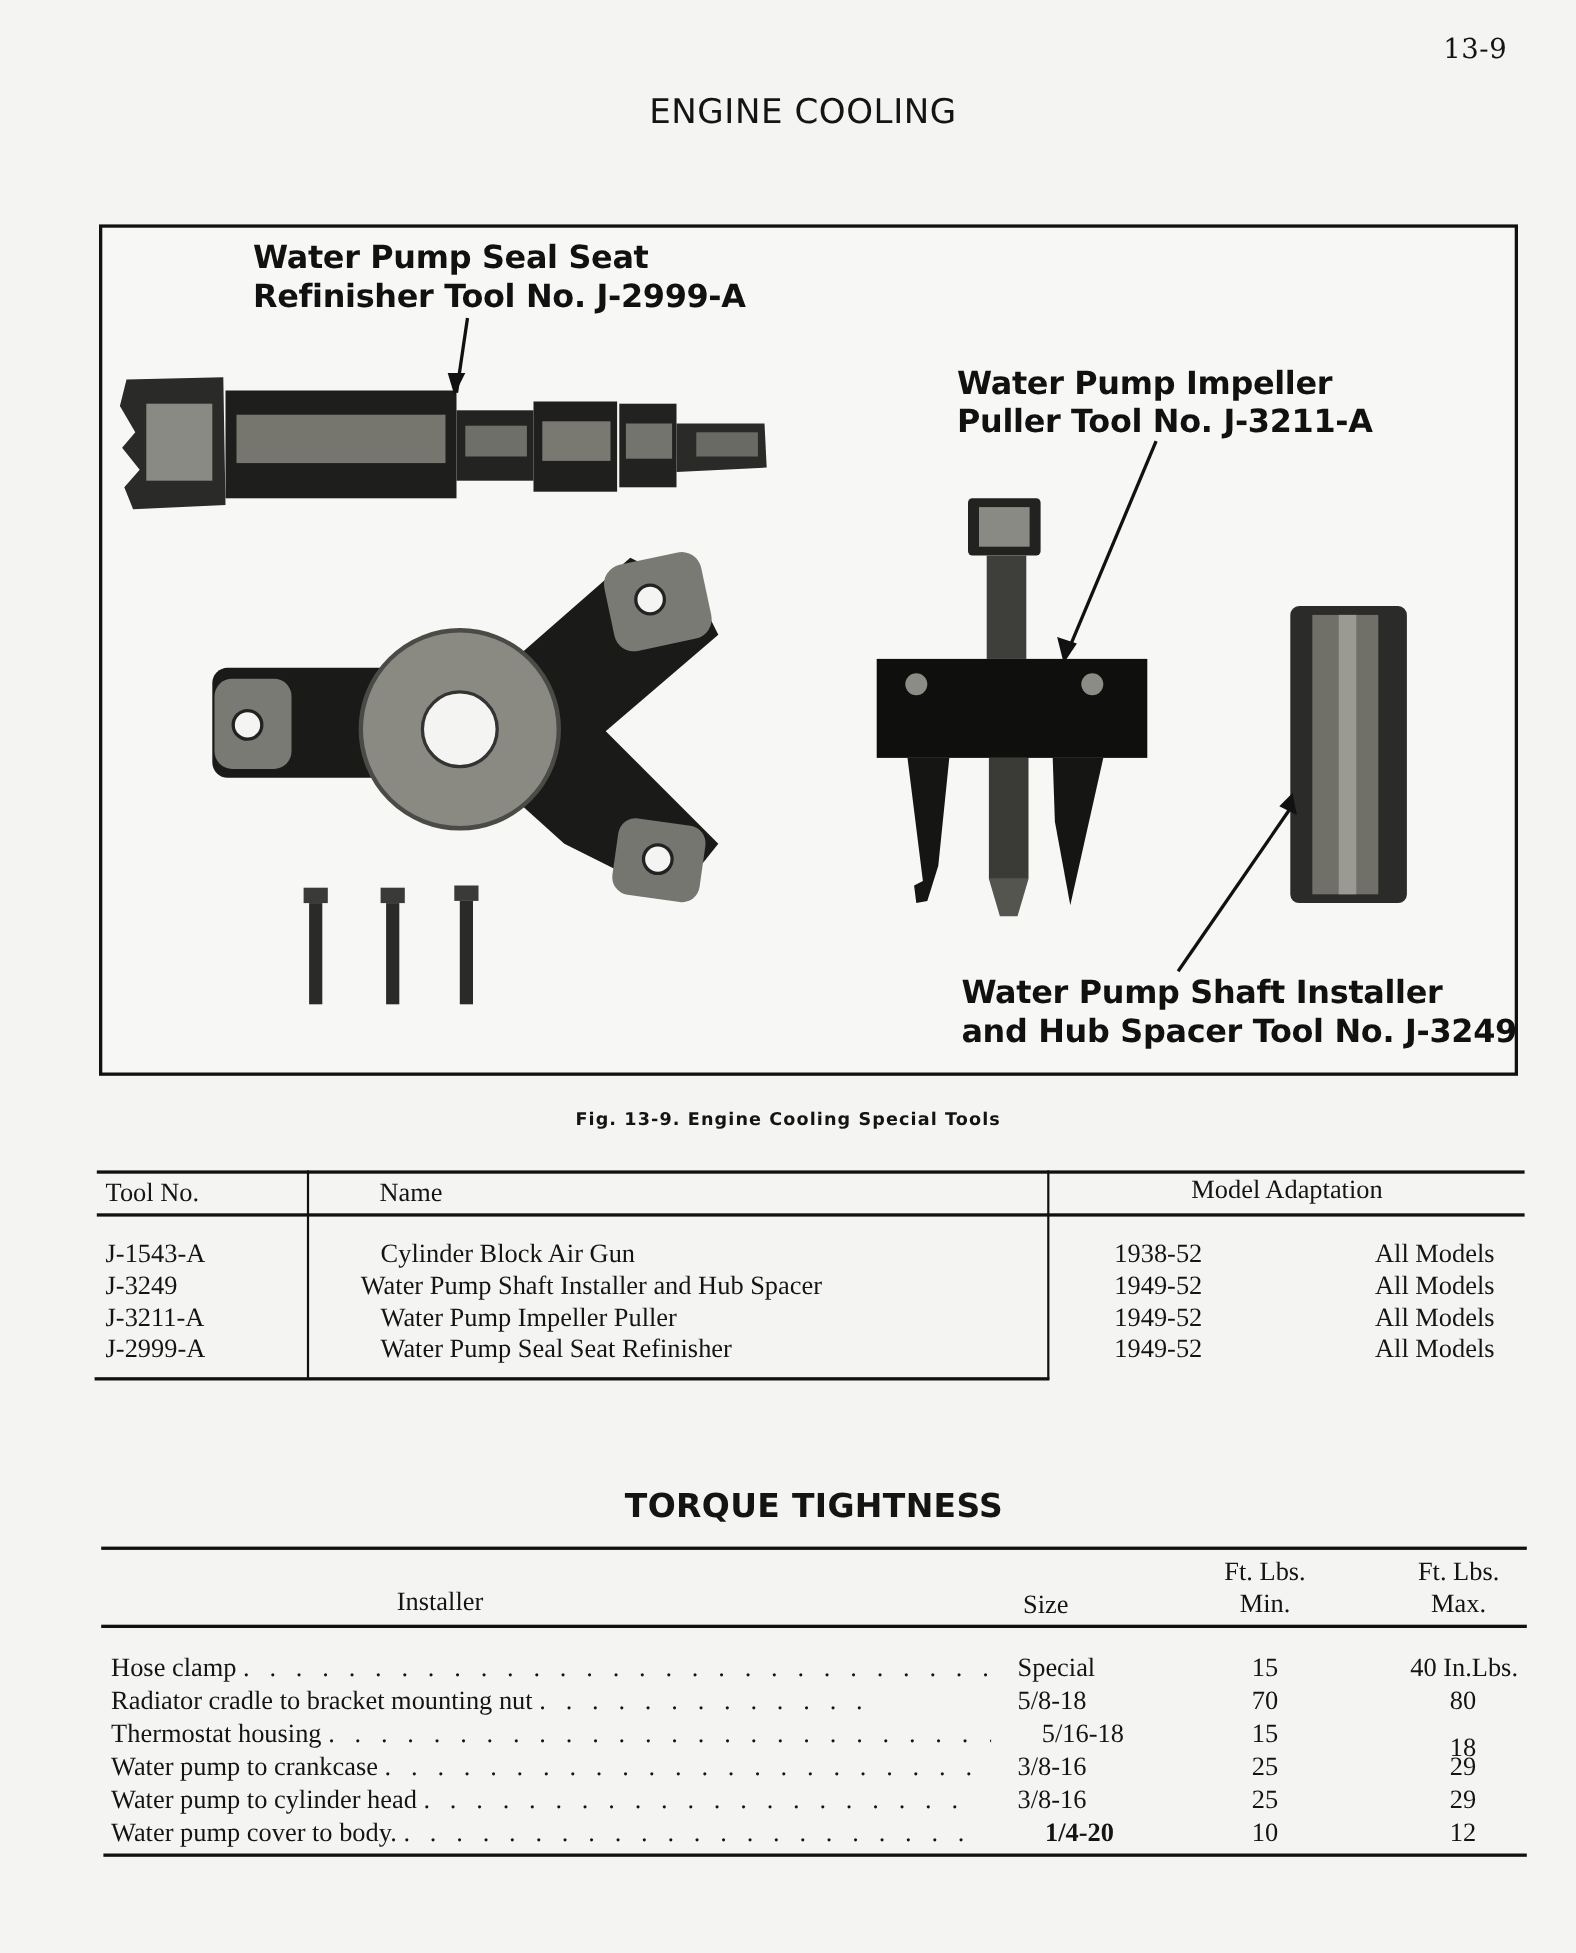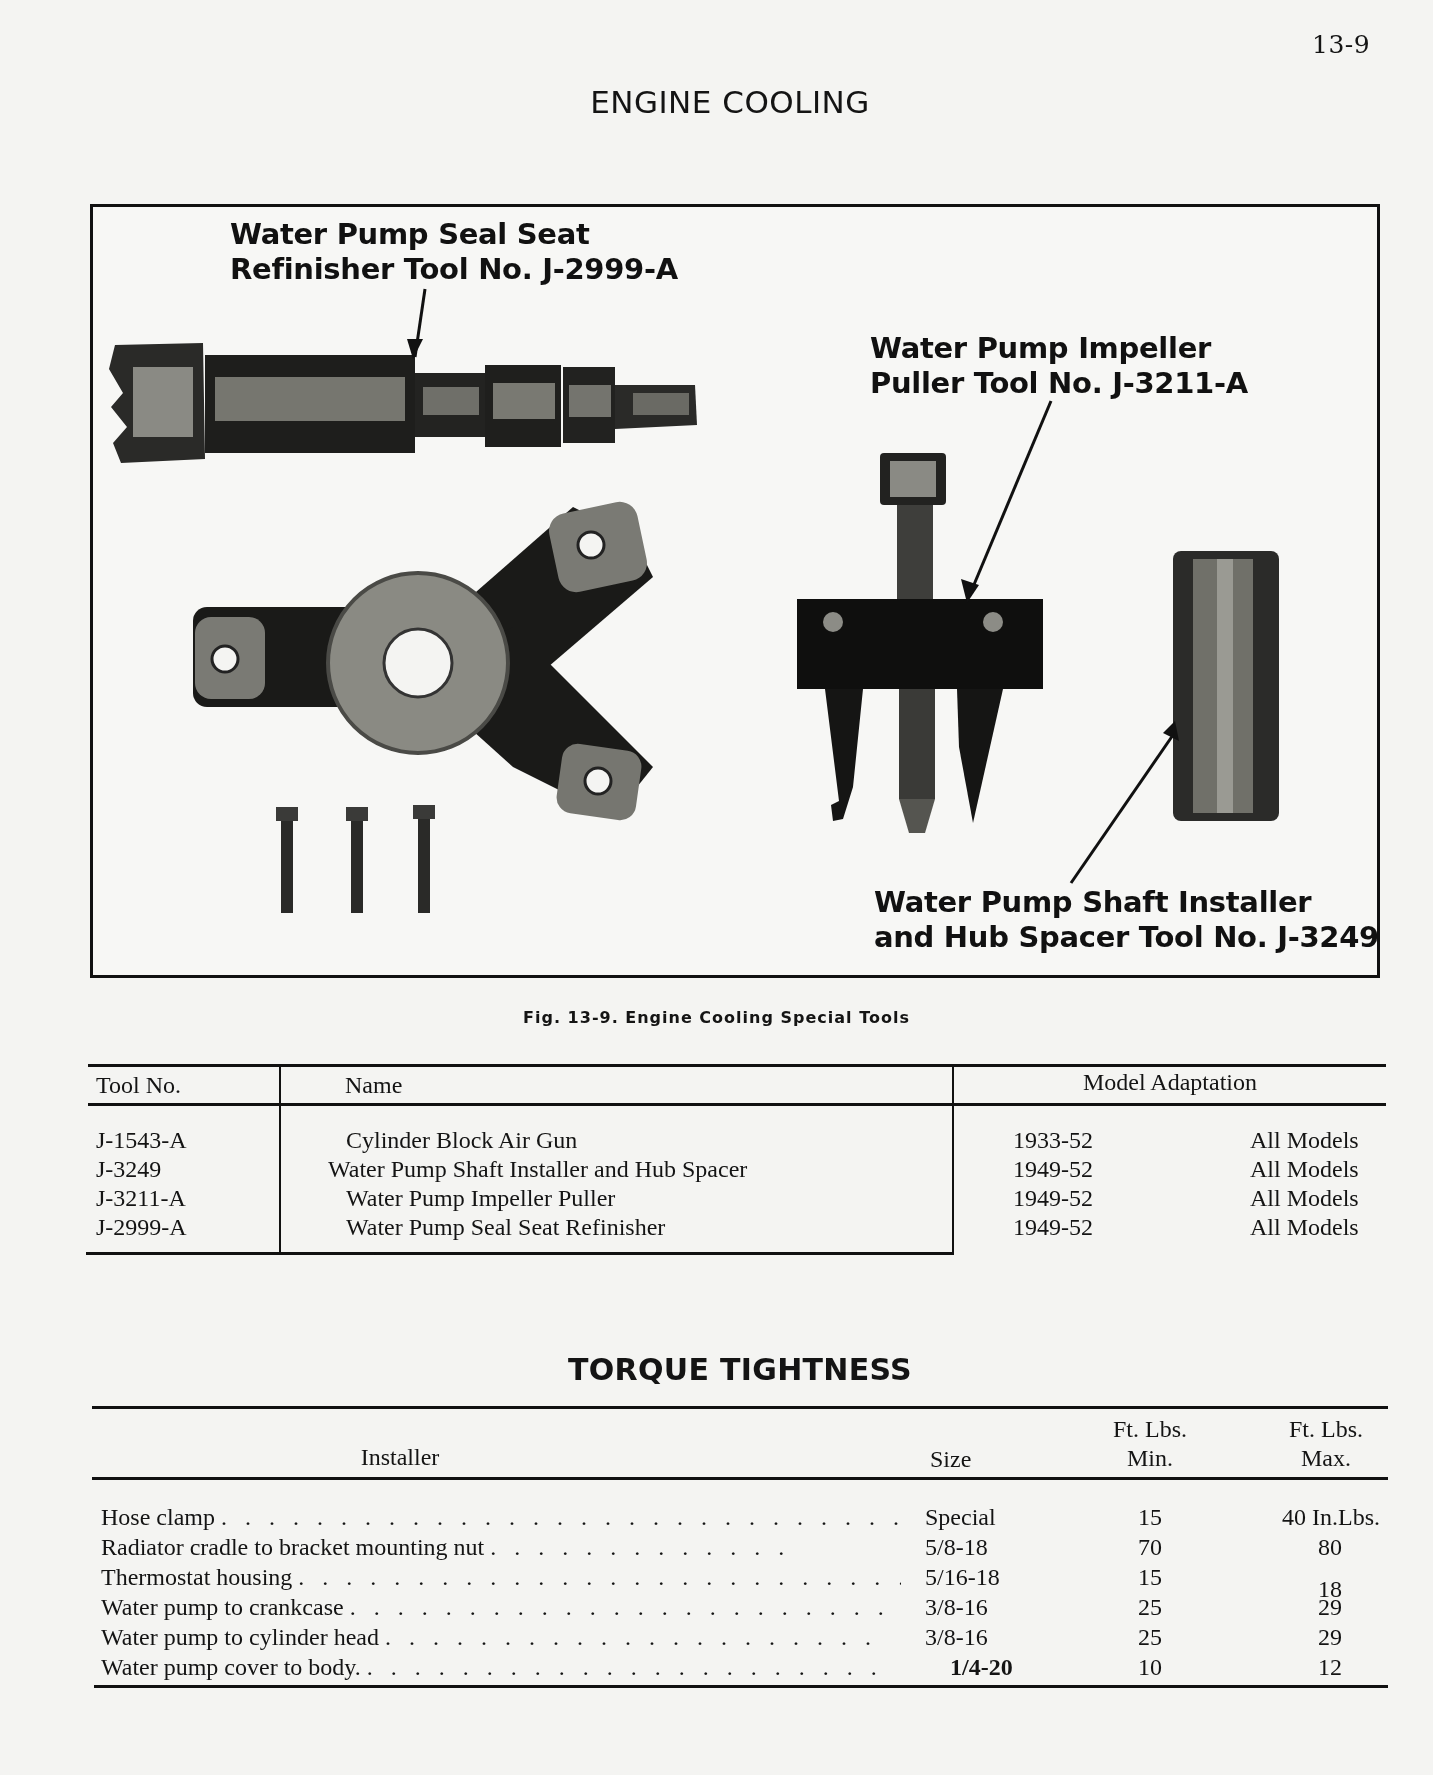--- a/index.html
+++ b/index.html
@@ -135,21 +135,21 @@
   <div class="abs rule" style="left:952px; top:1064px; width:2px; height:190px;"></div>
 
   <div class="abs tbl-text" style="left:96px; top:1071px;">Tool No.</div>
   <div class="abs tbl-text" style="left:345px; top:1071px;">Name</div>
   <div class="abs tbl-text center" style="left:954px; width:432px; top:1068px;">Model Adaptation</div>
 
   <div class="abs" style="left:0; top:1126px;">
     <div class="abs" style="top:0;">
       <div class="abs tbl-text" style="left:96px;">J-1543-A</div>
       <div class="abs tbl-text" style="left:346px;">Cylinder Block Air Gun</div>
-      <div class="abs tbl-text" style="left:1013px;">1933-52</div>
+      <div class="abs tbl-text" style="left:1013px;">1938-52</div>
       <div class="abs tbl-text" style="left:1250px;">All Models</div>
     </div>
     <div class="abs" style="top:29px;">
       <div class="abs tbl-text" style="left:96px;">J-3249</div>
       <div class="abs tbl-text" style="left:328px;">Water Pump Shaft Installer and Hub Spacer</div>
       <div class="abs tbl-text" style="left:1013px;">1949-52</div>
       <div class="abs tbl-text" style="left:1250px;">All Models</div>
     </div>
     <div class="abs" style="top:58px;">
       <div class="abs tbl-text" style="left:96px;">J-3211-A</div>
@@ -188,21 +188,21 @@
       <div class="abs tbl-text right" style="left:1230px; width:150px;">40 In.Lbs.</div>
     </div>
     <div class="abs" style="top:30px;">
       <div class="abs tbl-text" style="left:101px; width:800px; overflow:hidden;"><span>Radiator cradle to bracket mounting nut</span> <span class="dots">. . . . . . . . . . . . .</span></div>
       <div class="abs tbl-text" style="left:925px;">5/8-18</div>
       <div class="abs tbl-text center" style="left:1100px; width:100px;">70</div>
       <div class="abs tbl-text center" style="left:1280px; width:100px;">80</div>
     </div>
     <div class="abs" style="top:60px;">
       <div class="abs tbl-text" style="left:101px; width:800px; overflow:hidden;"><span>Thermostat housing</span> <span class="dots">. . . . . . . . . . . . . . . . . . . . . . . . . .</span></div>
-      <div class="abs tbl-text" style="left:925px;">5/16-18</div>
+      <div class="abs tbl-text" style="left:947px;">5/16-18</div>
       <div class="abs tbl-text center" style="left:1100px; width:100px;">15</div>
       <div class="abs tbl-text center" style="left:1280px; width:100px;margin-top:12px;">18</div>
     </div>
     <div class="abs" style="top:90px;">
       <div class="abs tbl-text" style="left:101px; width:800px; overflow:hidden;"><span>Water pump to crankcase</span> <span class="dots">. . . . . . . . . . . . . . . . . . . . . . .</span></div>
       <div class="abs tbl-text" style="left:925px;">3/8-16</div>
       <div class="abs tbl-text center" style="left:1100px; width:100px;">25</div>
       <div class="abs tbl-text center" style="left:1280px; width:100px;">29</div>
     </div>
     <div class="abs" style="top:120px;">

